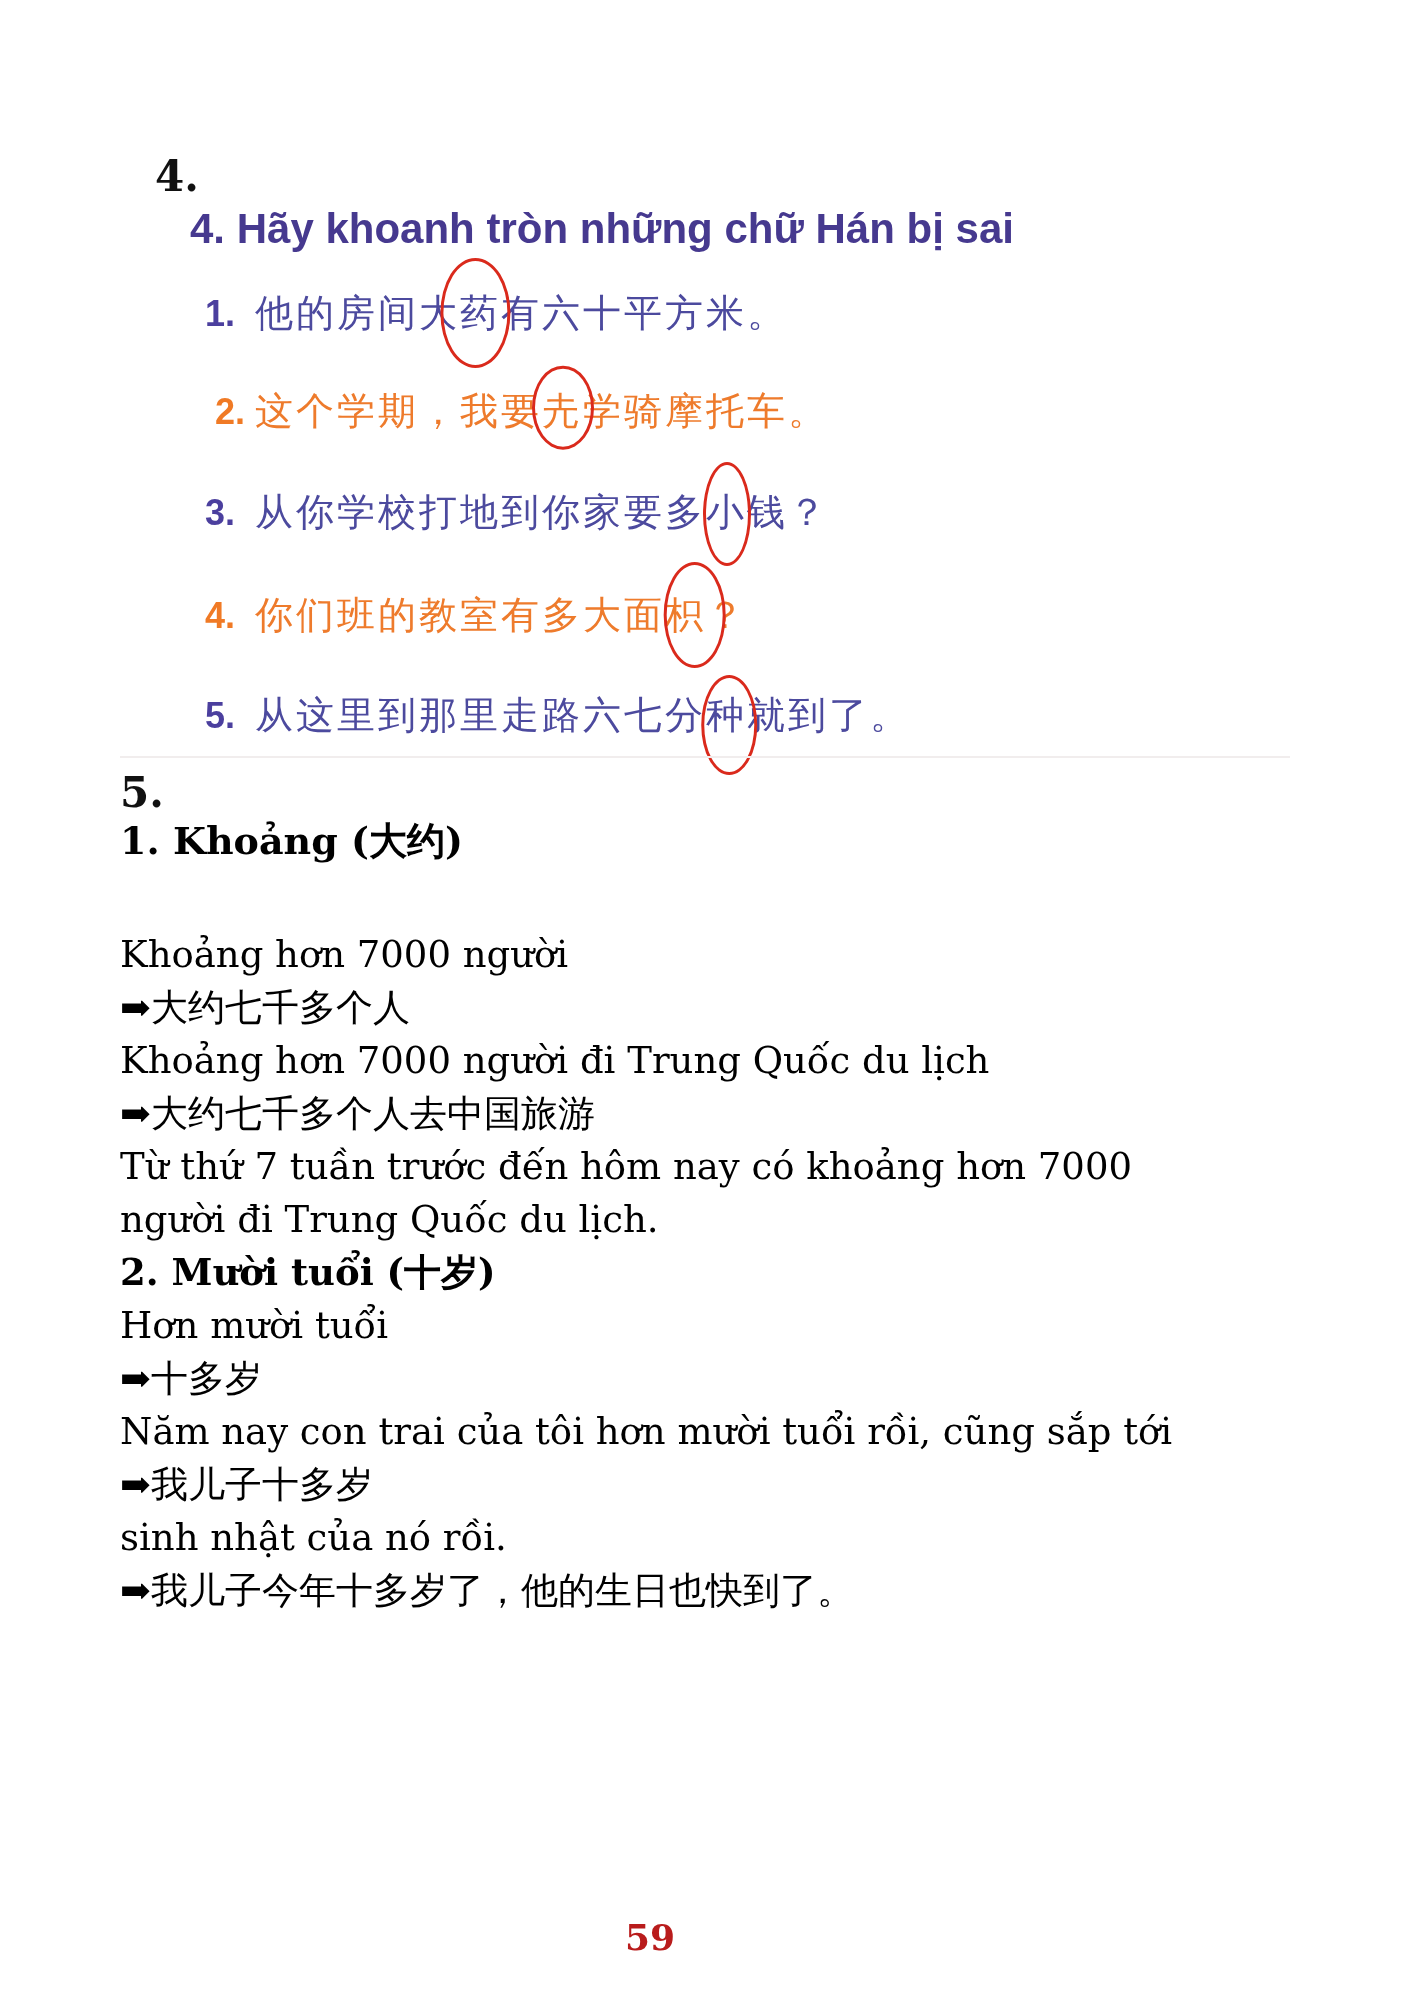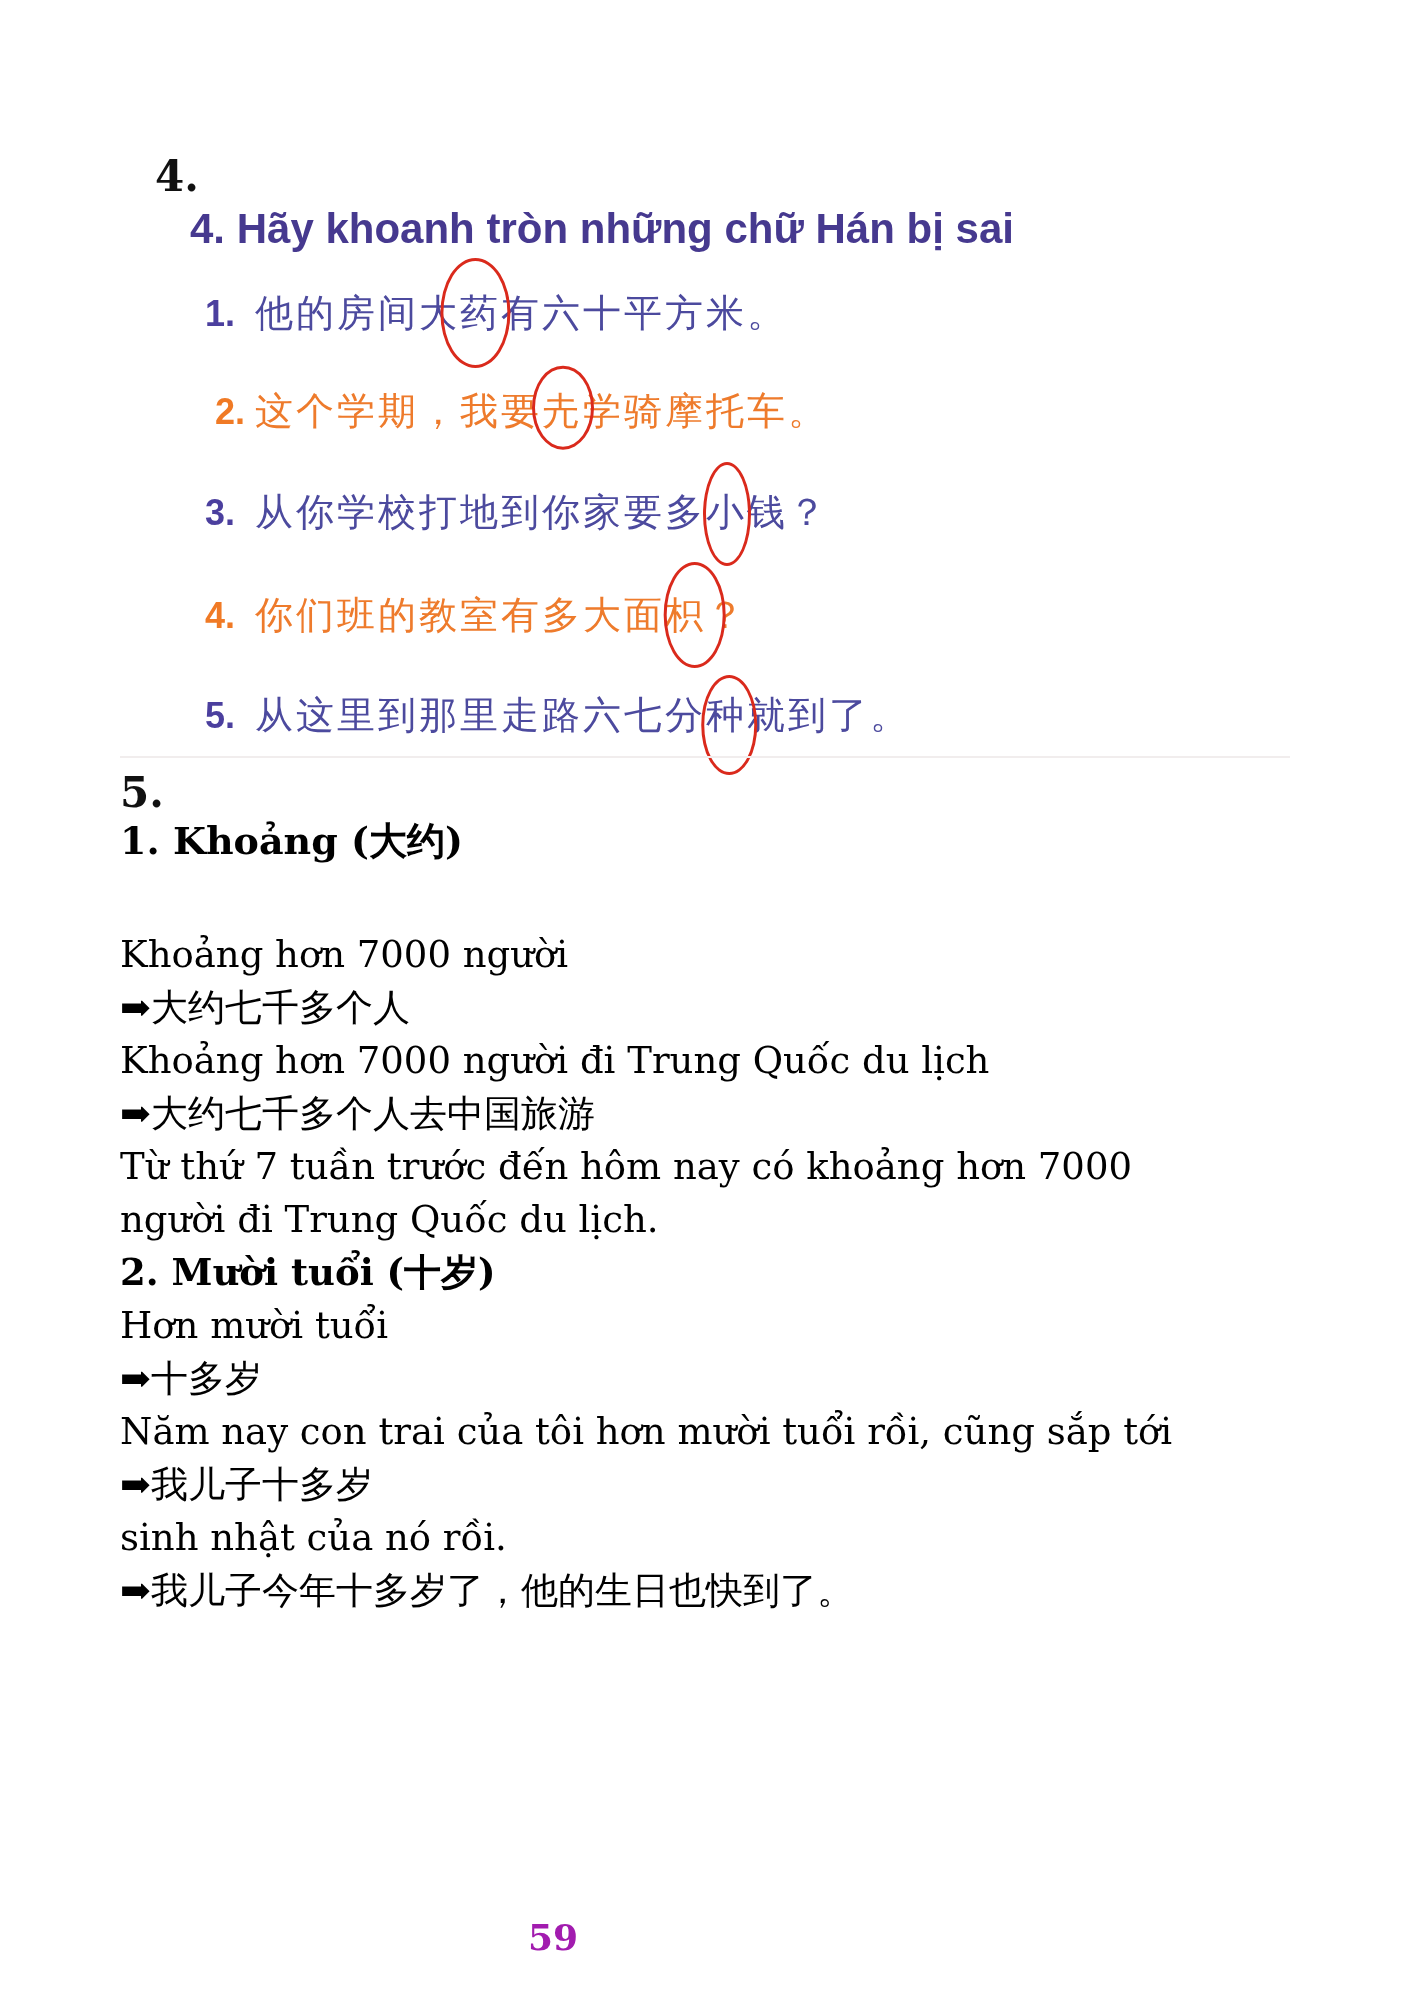--- a/index.html
+++ b/index.html
@@ -97,26 +97,26 @@
     left:120px; top:928px;
     width:1200px;
     font-size:37px;
     line-height:53px;
     color:#000;
   }
   .bline{white-space:nowrap;}
   .bline.bold{font-weight:bold;}
   .pagenum{
     position:absolute;
-    left:528px; top:1916px;
+    left:560px; top:1916px;
     width:180px;
-    text-align:left;
+    text-align:center;
     font-weight:bold;
     font-size:36px;
-    color:#a21caf;
+    color:#b91c1c;
   }
 </style>
 </head>
 <body>
 
 <div class="page">
 
   <div class="secnum" style="left:155px; top:156px;">4.</div>
 
   <div class="ex-title">4. Hãy khoanh tròn những chữ Hán bị sai</div>

